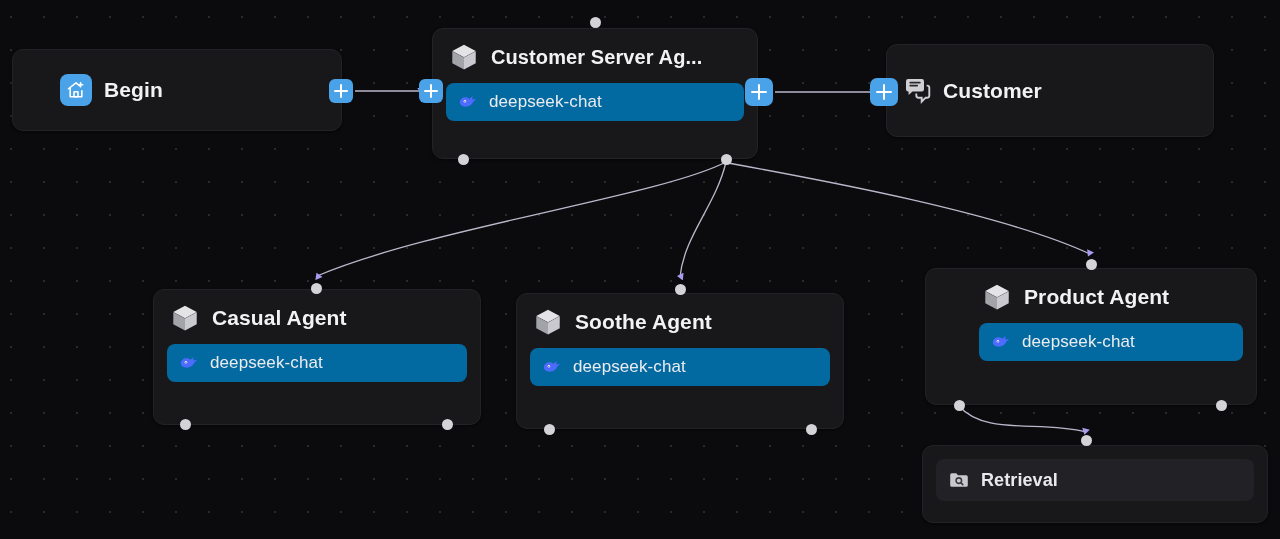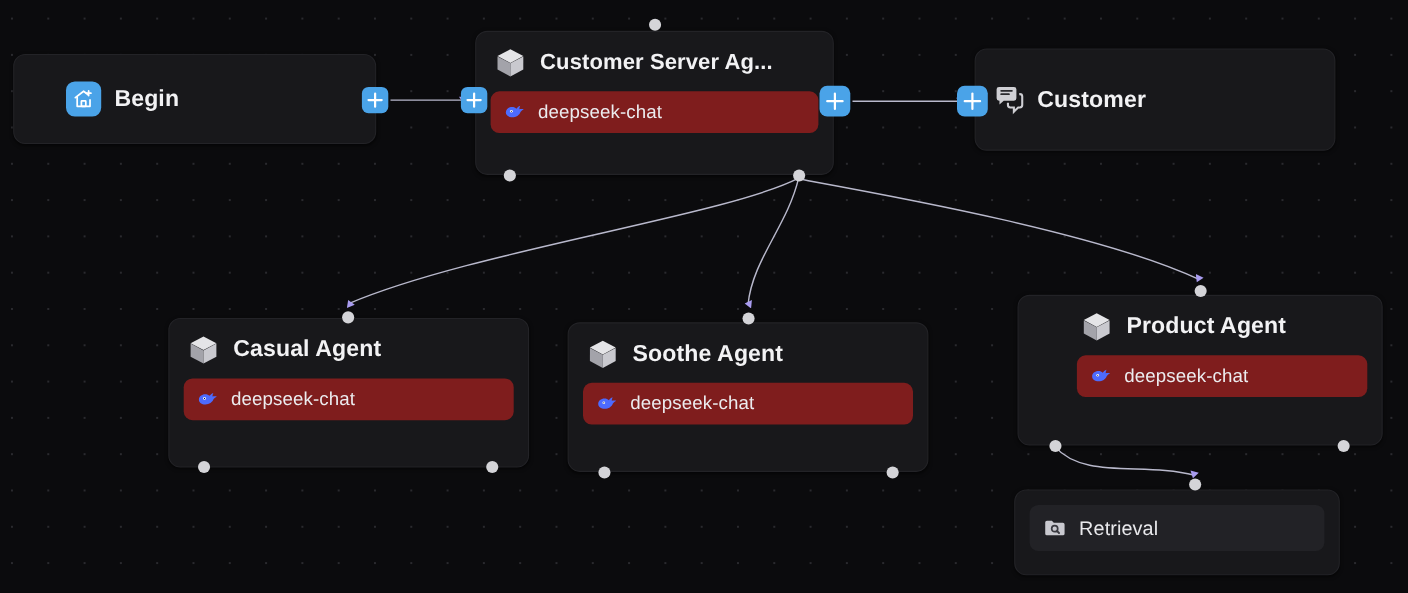--- a/index.html
+++ b/index.html
@@ -63,21 +63,21 @@
     align-items: center;
   }
 
   
   .sub-row {
     display: flex;
     align-items: center;
     gap: 11px;
     margin: 11px 13px 0 13px;
     padding: 9px 12px;
-    background: #7f1d1d;
+    background: #0369a1;
     border-radius: 8px;
   }
   .sub-label {
     color: #ececef;
     font-size: 17px;
     letter-spacing: 0.1px;
   }
   .retrieval-row {
     margin: 13px 13px 0 13px;
     padding: 10px 12px;
@@ -256,21 +256,21 @@
           <span class="icon">
             <svg width="20" height="20" viewBox="0 0 24 24">
               <path d="M2.2 12.4 C2.2 8.9 5.3 6.4 9 6.4 C11.1 6.4 12.6 7.1 13.7 8.2 C14.6 7.1 16.1 5.6 17.9 5.0 C17.2 6.5 16.9 7.8 17.0 8.9 C18.3 8.6 20.1 8.4 21.8 8.9 C20.3 9.6 19.0 10.6 18.2 11.7 C17.0 15.2 13.5 17.6 9.2 17.6 C5.3 17.6 2.2 15.5 2.2 12.4 Z" fill="#4d6bfe"></path>
               <circle cx="8.3" cy="11.0" r="1.45" fill="#ffffff"></circle>
               <circle cx="8.3" cy="11.0" r="0.62" fill="#16161a"></circle>
             </svg>
           </span>
           <span class="sub-label">deepseek-chat</span>
         </div>
       </div>
-      <div class="node" style="left: 922px; top: 445px; width: 296px; height: 78px;">
+      <div class="node" style="left: 922px; top: 445px; width: 346px; height: 78px; font-weight: bold;">
         <div class="retrieval-row">
           <span class="icon">
             <svg width="22" height="22" viewBox="0 0 24 24">
               <path d="M2.4 6.4 A1.7 1.7 0 0 1 4.1 4.7 H9.0 L10.9 6.9 H19.9 A1.7 1.7 0 0 1 21.6 8.6 V17.6 A1.7 1.7 0 0 1 19.9 19.3 H4.1 A1.7 1.7 0 0 1 2.4 17.6 Z" fill="#c9c9cf"></path>
               <circle cx="11.8" cy="12.7" r="3.0" fill="none" stroke="#3a3a40" stroke-width="1.7"></circle>
               <path d="M14.1 15.0 L16.1 17.0" stroke="#3a3a40" stroke-width="1.9" stroke-linecap="round"></path>
             </svg>
           </span>
           <span class="sub-label">Retrieval</span>
         </div>

